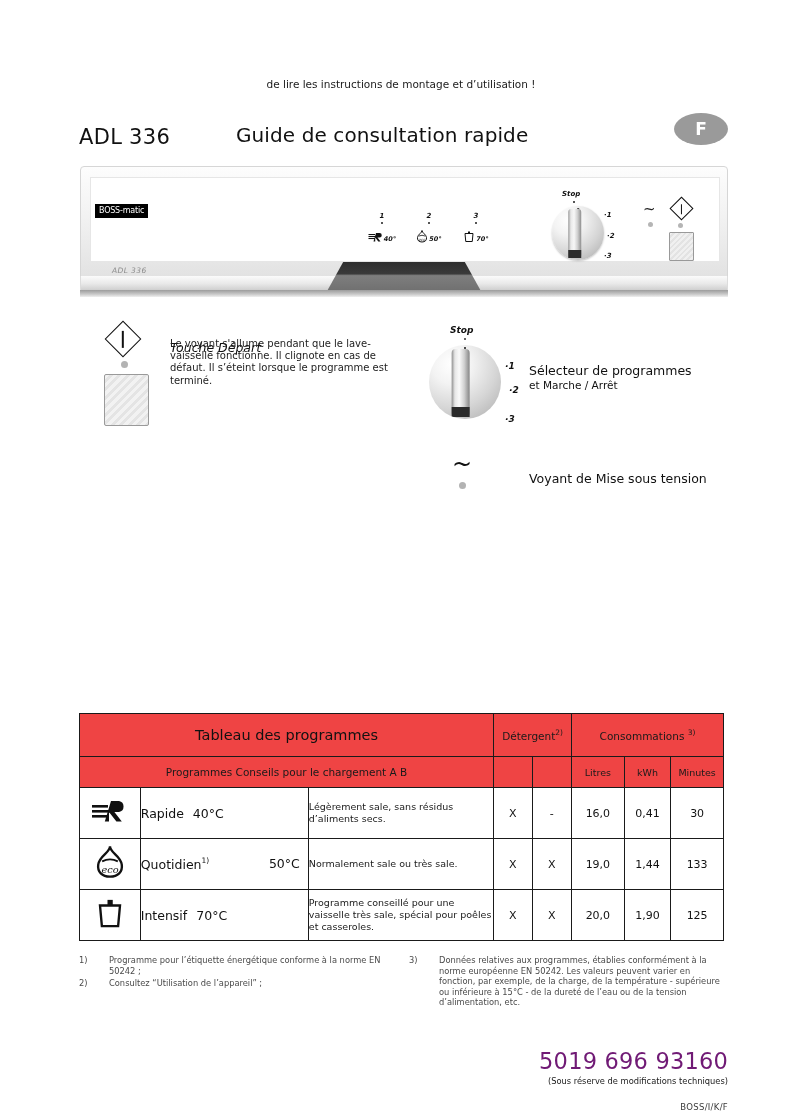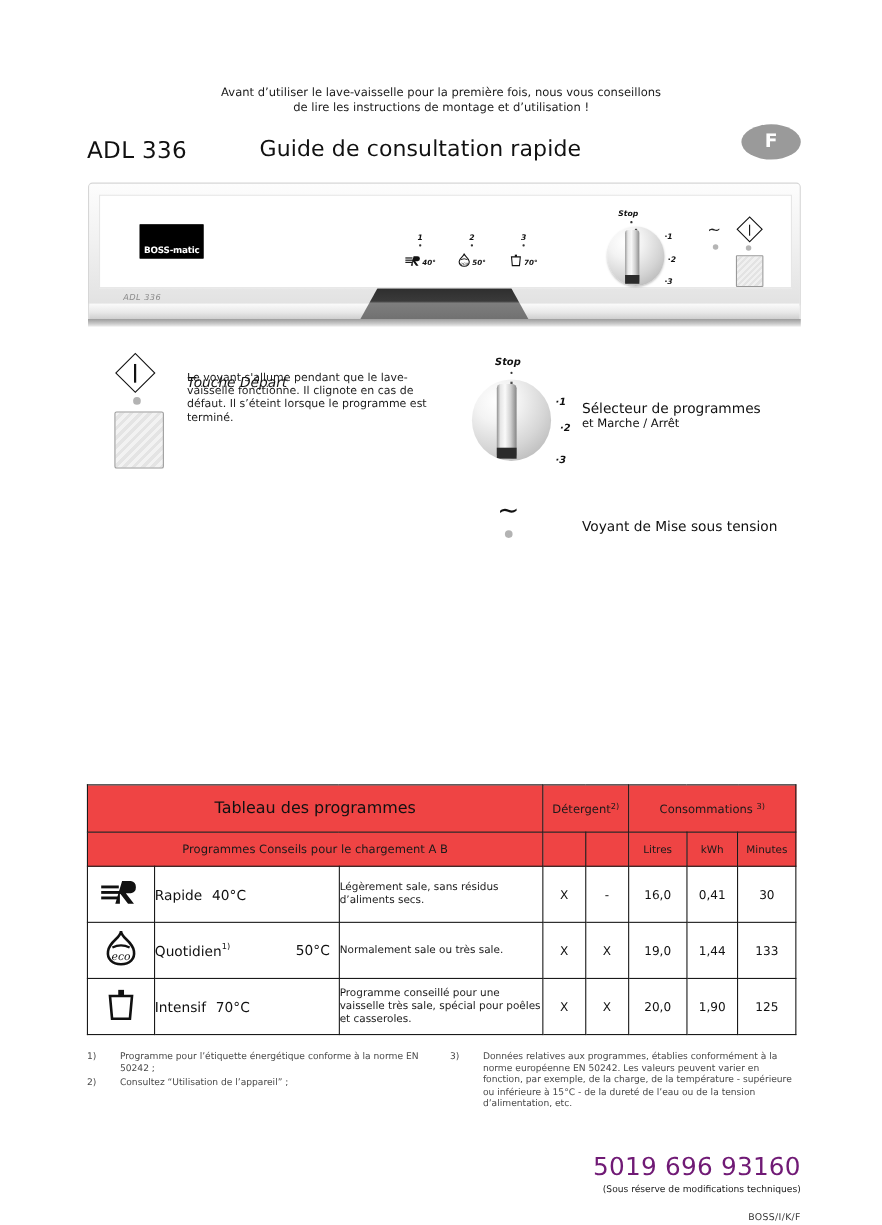--- a/index.html
+++ b/index.html
@@ -107,27 +107,27 @@
   }
   .door-handle {
     position: absolute;
     left: 246px; top: 96px;
     width: 156px; height: 31px;
     background: linear-gradient(180deg, #2e2e2e 0%, #3a3a3a 38%, #7e7e7e 44%, #6e6e6e 100%);
     clip-path: polygon(11% 0%, 89% 0%, 100% 100%, 0% 100%);
   }
   .boss-logo {
     position: absolute;
-    left: 36px; top: 26px;
+    left: 4px; top: 26px;
     background: #000000;
     color: #ffffff;
     font-size: 8px;
-    font-weight: bold;
+    font-weight: normal;
     letter-spacing: -0.2px;
-    padding: 18px 3px 2px 3px;
+    padding: 1px 3px 2px 3px;
     border: 1px solid #000;
     line-height: 9px;
   }
   .panel-model {
     position: absolute;
     left: 21px; top: 88px;
     font-size: 7.5px;
     font-style: italic;
     color: #8c8c8c;
     letter-spacing: 0.4px;
@@ -509,21 +509,20 @@
     right: 74px; top: 1102px;
     font-size: 8.5px;
     color: #3a3a3a;
     letter-spacing: 0.3px;
   }
 </style>
 </head>
 <body>
 
 <div class="intro">
-  <div>Avant d’utiliser le lave-vaisselle pour la première fois, nous vous conseillons</div>
   <div>de lire les instructions de montage et d’utilisation !</div>
 </div>
 
 <div class="model-code">ADL 336</div>
 <div class="main-title">Guide de consultation rapide</div>
 <div class="lang-badge">F</div>
 
 <div class="panel-wrap">
   <div class="panel-outer">
     <div class="panel-face">

